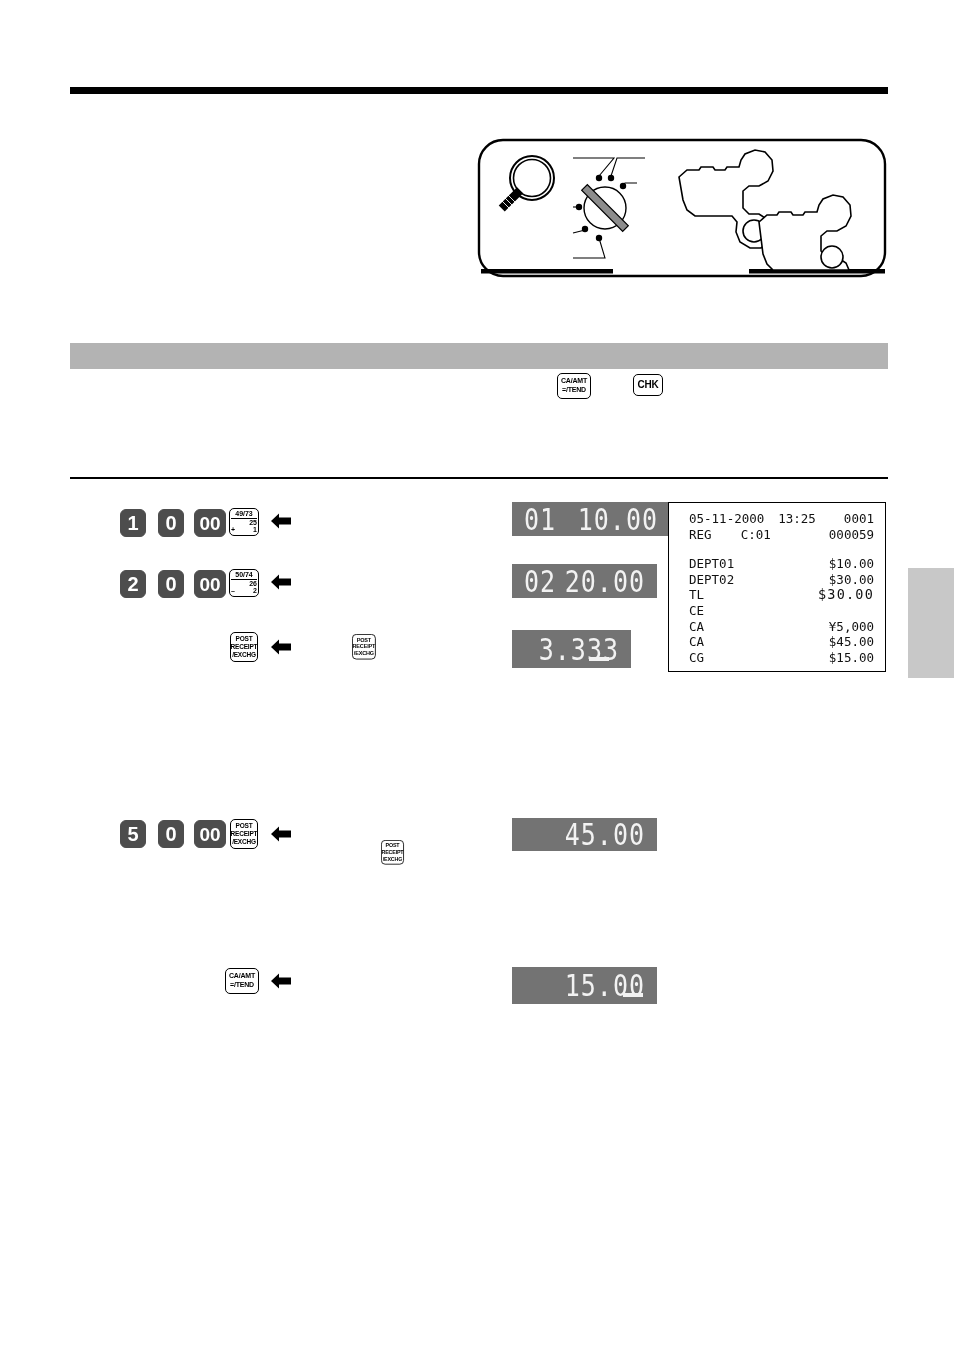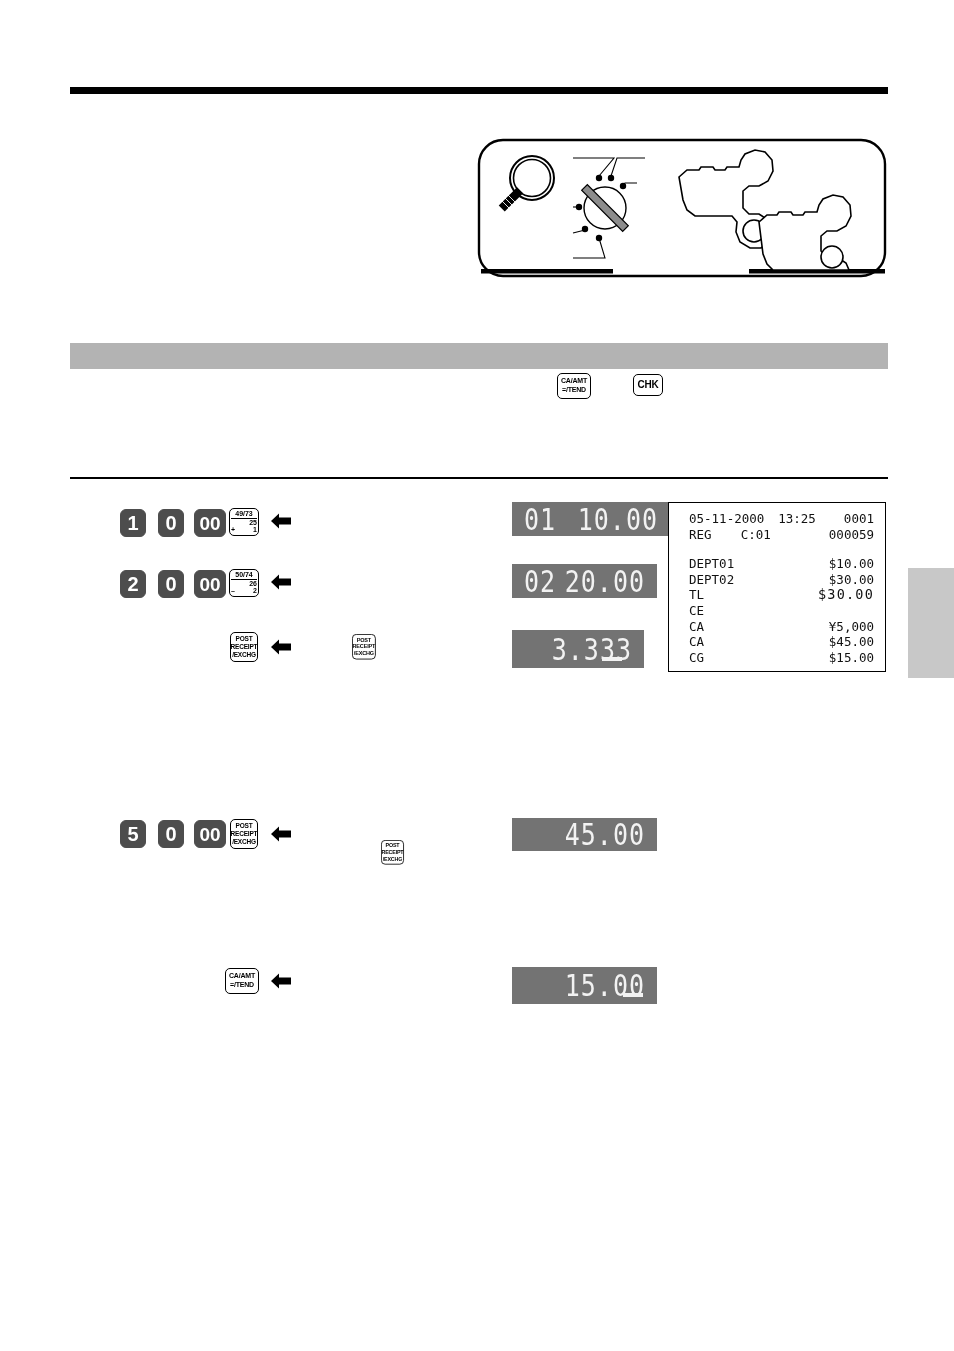--- a/index.html
+++ b/index.html
@@ -357,21 +357,21 @@
     <svg class="arrow" style="left:270px; top:639px;" viewBox="0 0 22 16">
       <path d="M21 4.5 H9 V0.5 L1 8 L9 15.5 V11.5 H21 Z" fill="#000"></path>
     </svg>
 
     <div class="key key-fn key-post" style="left:352px; top:634px; transform:scale(0.85); transform-origin:top left;">
       <span class="ln">POST</span>
       <span class="ln">RECEIPT</span>
       <span class="ln">/EXCHG</span>
     </div>
 
-    <div class="disp" style="left:512px; top:630px; width:132px; height:38px;">
+    <div class="disp" style="left:512px; top:630px; width:119px; height:38px;">
       <span class="seg right">3.333</span>
       <span class="disp-underline" style="right:22px; width:20px;"></span>
     </div>
   </div>
 
   <div>
     <div class="key key-num k1" style="left:120px; top:820px;">5</div>
     <div class="key key-num k1" style="left:158px; top:820px;">0</div>
     <div class="key key-num k2" style="left:194px; top:820px;">00</div>
 

